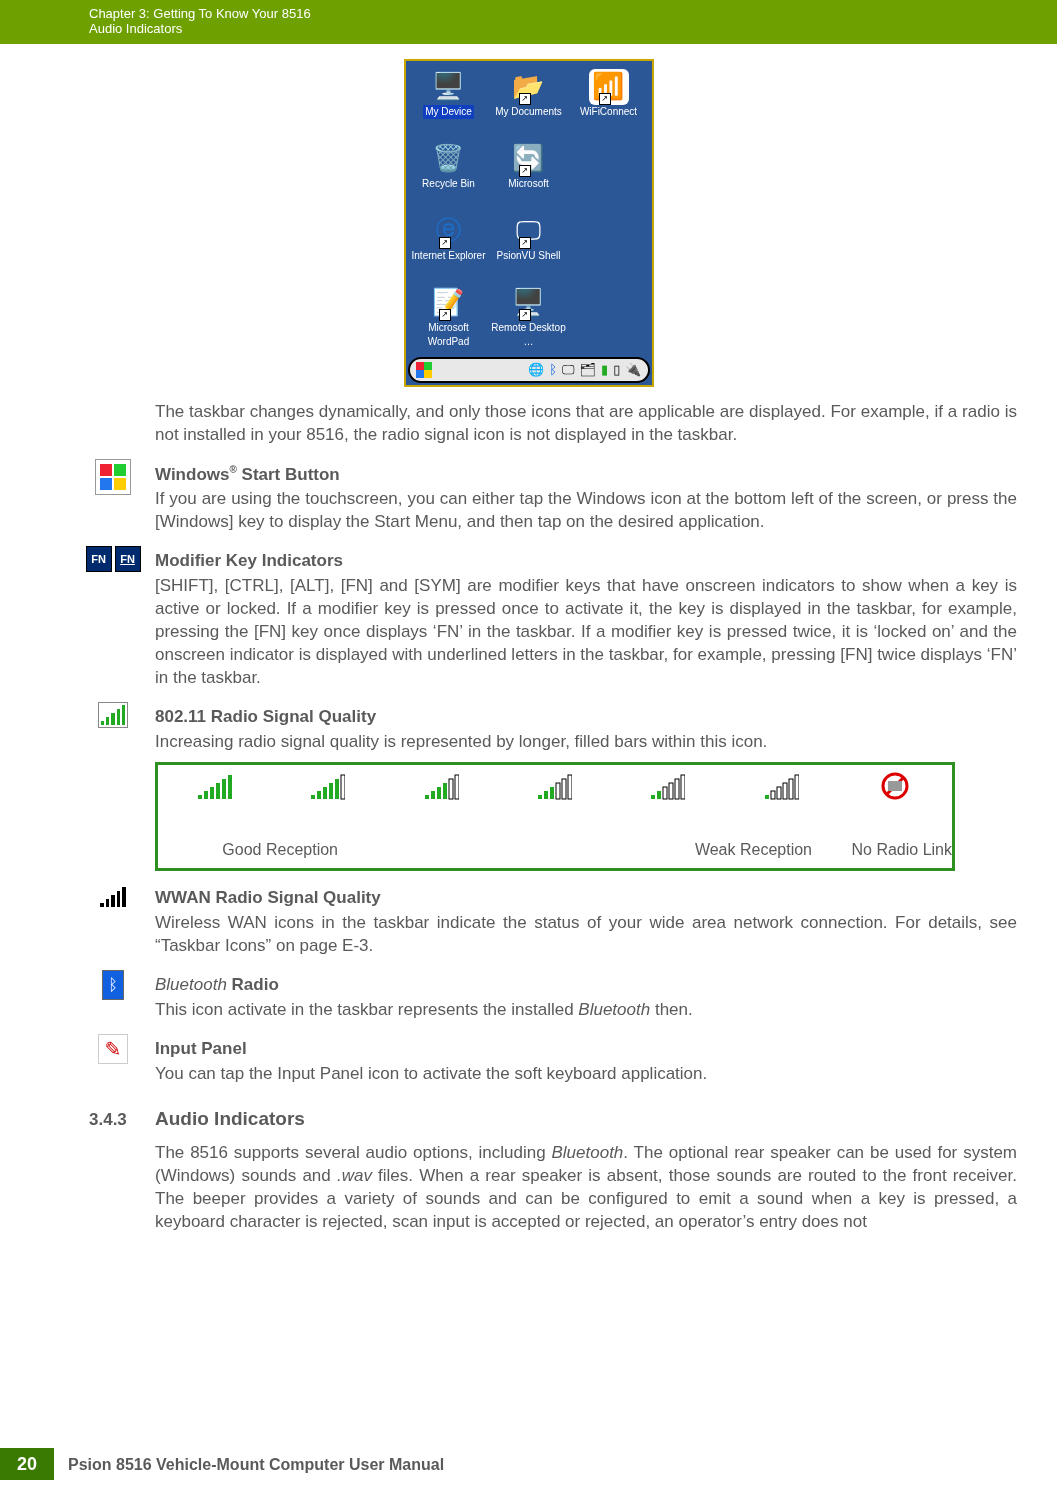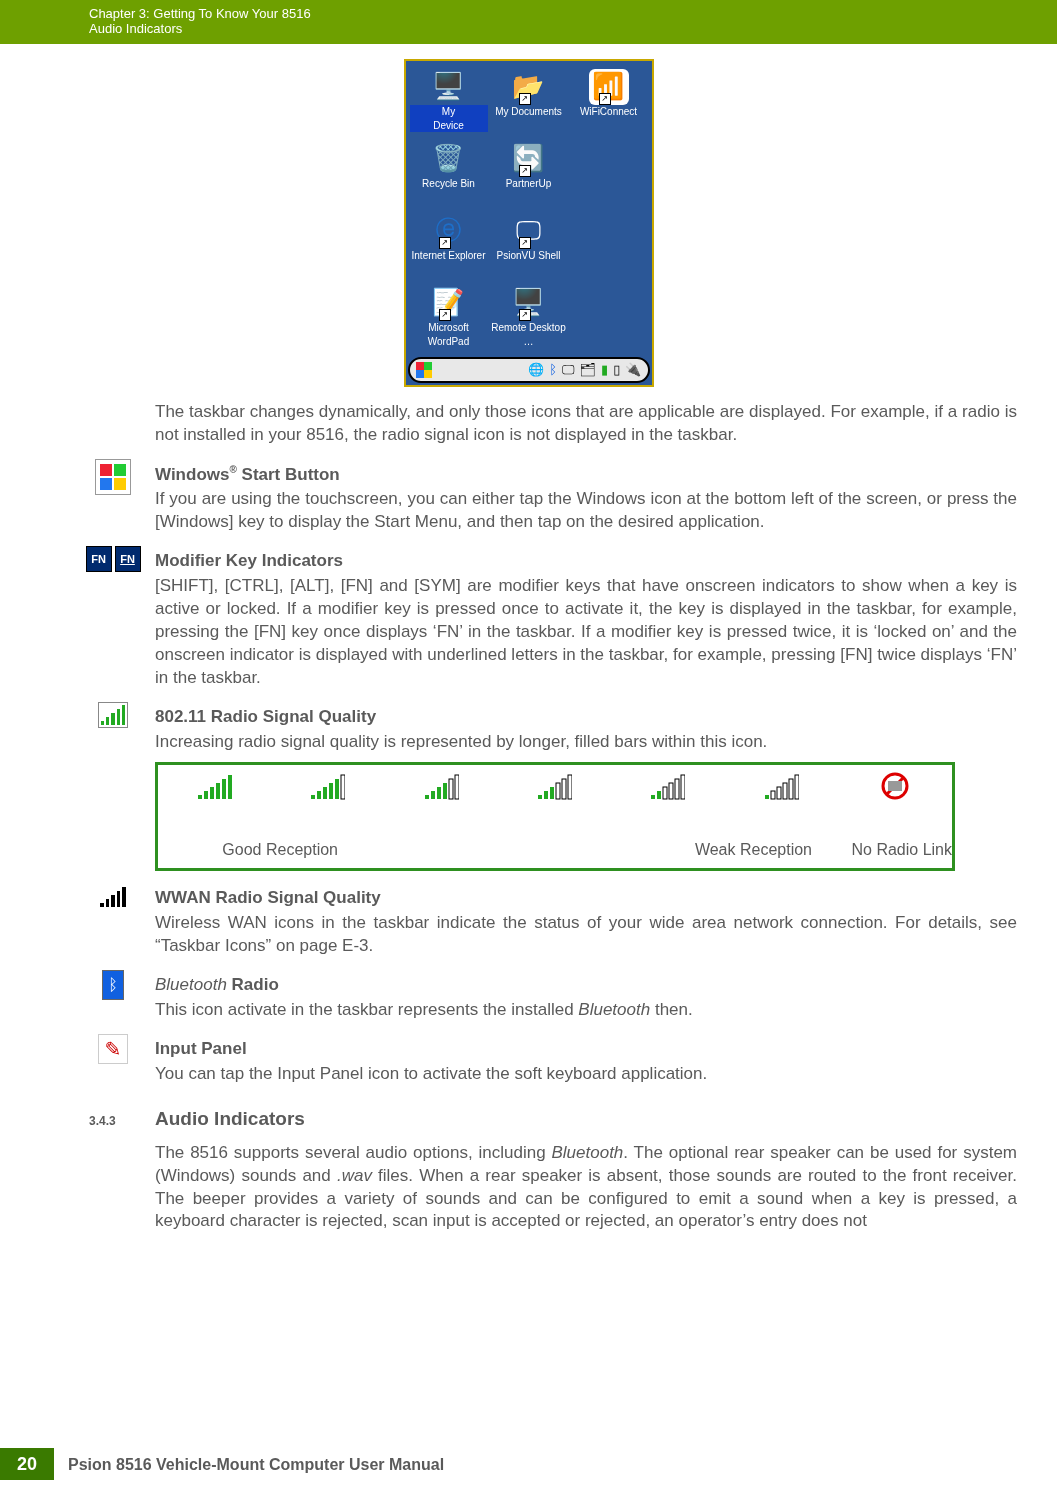--- a/index.html
+++ b/index.html
@@ -74,21 +74,21 @@
     content: "↗";
     position: absolute;
     bottom: 0; left: 10px;
     font-size: 8px;
     background: #fff;
     color: #000;
     width: 10px; height: 10px;
     line-height: 10px;
     border: 1px solid #000;
   }
-  .sel { background: #1040c0; display: inline-block; padding: 0 16px; }
+  .sel { background: #1040c0; display: inline-block; padding: 0 2px; }
   .taskbar {
     background: #e8e8e8;
     border: 2px solid #000;
     border-radius: 18px;
     height: 26px;
     display: flex;
     align-items: center;
     padding: 0 6px;
     gap: 5px;
     margin: 2px;
@@ -147,21 +147,21 @@
     margin: 20px 0 0 0;
     display: flex;
     align-items: baseline;
   }
   .section-heading .num {
     width: 155px;
     text-align: left;
     padding-left: 89px;
     font-weight: bold;
     color: #5a5a5a;
-    font-size: 12px;
+    font-size: 17px;
   }
   .section-heading .title {
     font-weight: bold;
     color: #5a5a5a;
     font-size: 19px;
   }
   .footer {
     position: absolute;
     bottom: 24px;
     left: 0;
@@ -223,21 +223,21 @@
         <div class="dicon">
           <div class="graphic shortcut" style="color:#000;background:#fff;border-radius:6px;">📶</div>
           <span>WiFiConnect</span>
         </div>
         <div class="dicon">
           <div class="graphic">🗑️</div>
           <span>Recycle Bin</span>
         </div>
         <div class="dicon">
           <div class="graphic shortcut">🔄</div>
-          <span>PartnerUp</span>
+          <span>Microsoft</span>
         </div>
         <div class="dicon"></div>
         <div class="dicon">
           <div class="graphic shortcut" style="color:#1e6ec8;">ⓔ</div>
           <span>Internet Explorer</span>
         </div>
         <div class="dicon">
           <div class="graphic shortcut">🖵</div>
           <span>PsionVU Shell</span>
         </div>

